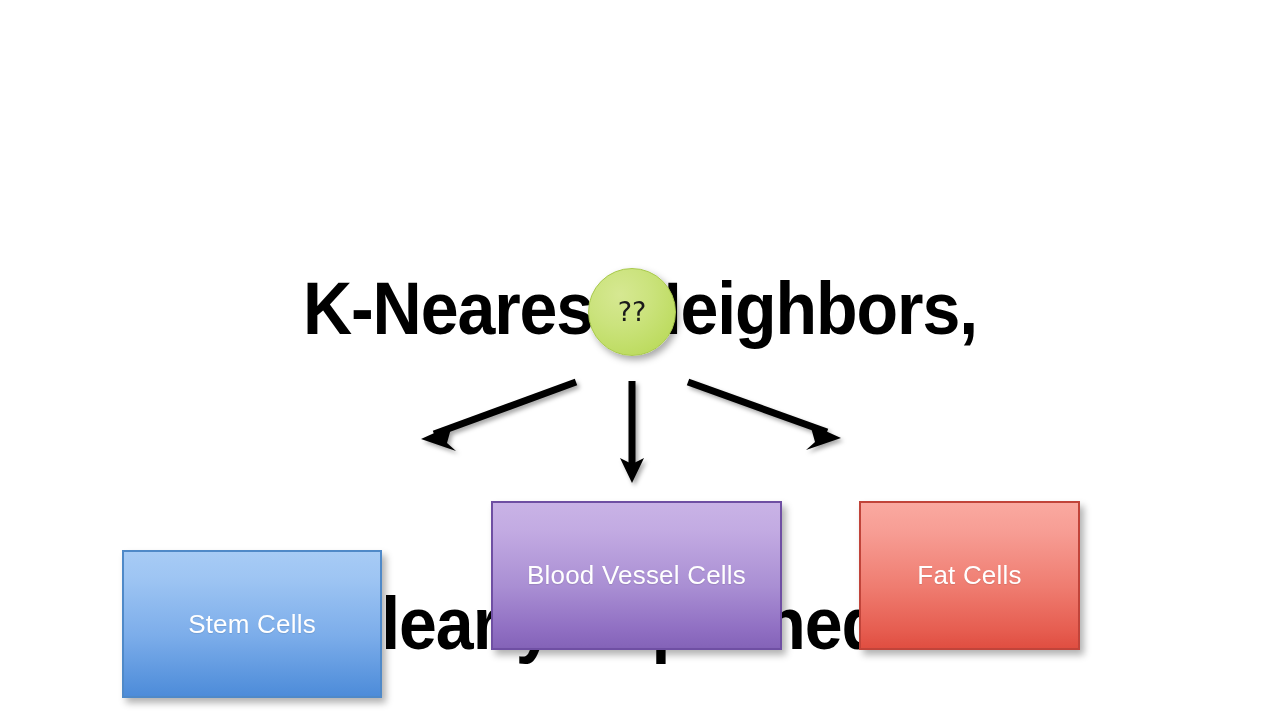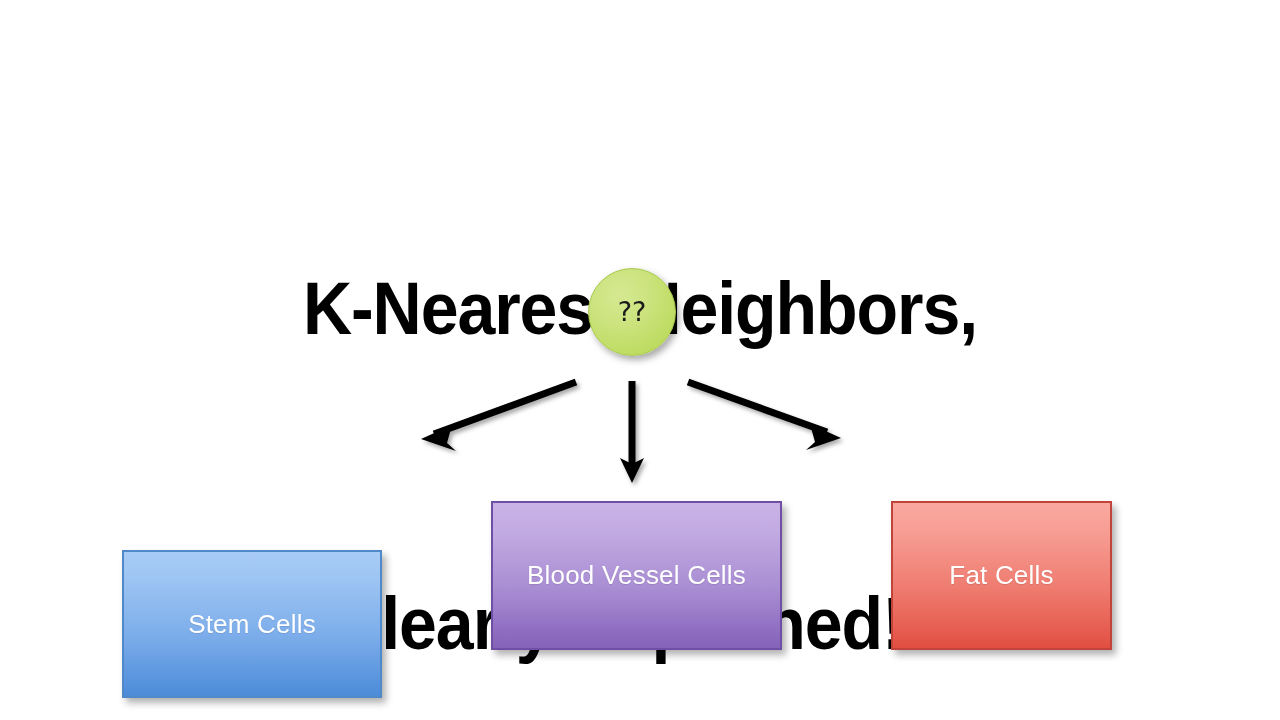--- a/index.html
+++ b/index.html
@@ -94,21 +94,21 @@
     background: linear-gradient(to bottom, #a7cbf5 0%, #9ec5f3 18%, #7cadea 58%, #5a95de 88%, #4d8cd9 100%);
     border: 2px solid #4f89c8;
     margin-top: 48px;
   }
   #box-blood {
     left: 491px; top: 501px; width: 291px; height: 149px;
     background: linear-gradient(to bottom, #c9b3e6 0%, #c2aae2 20%, #a98ed3 58%, #8f6ec2 88%, #8463b8 100%);
     border: 2px solid #6f4fa3;
   }
   #box-fat {
-    left: 891px; top: 501px; width: 221px; height: 149px;
+    left: 859px; top: 501px; width: 221px; height: 149px;
     background: linear-gradient(to bottom, #faa9a0 0%, #f79d94 20%, #ef7c70 58%, #e65d50 88%, #e04e41 100%);
     border: 2px solid #c1443a;
   }
 </style>
 </head>
 <body>
 
 <div id="slide">
 
   <div id="title">

